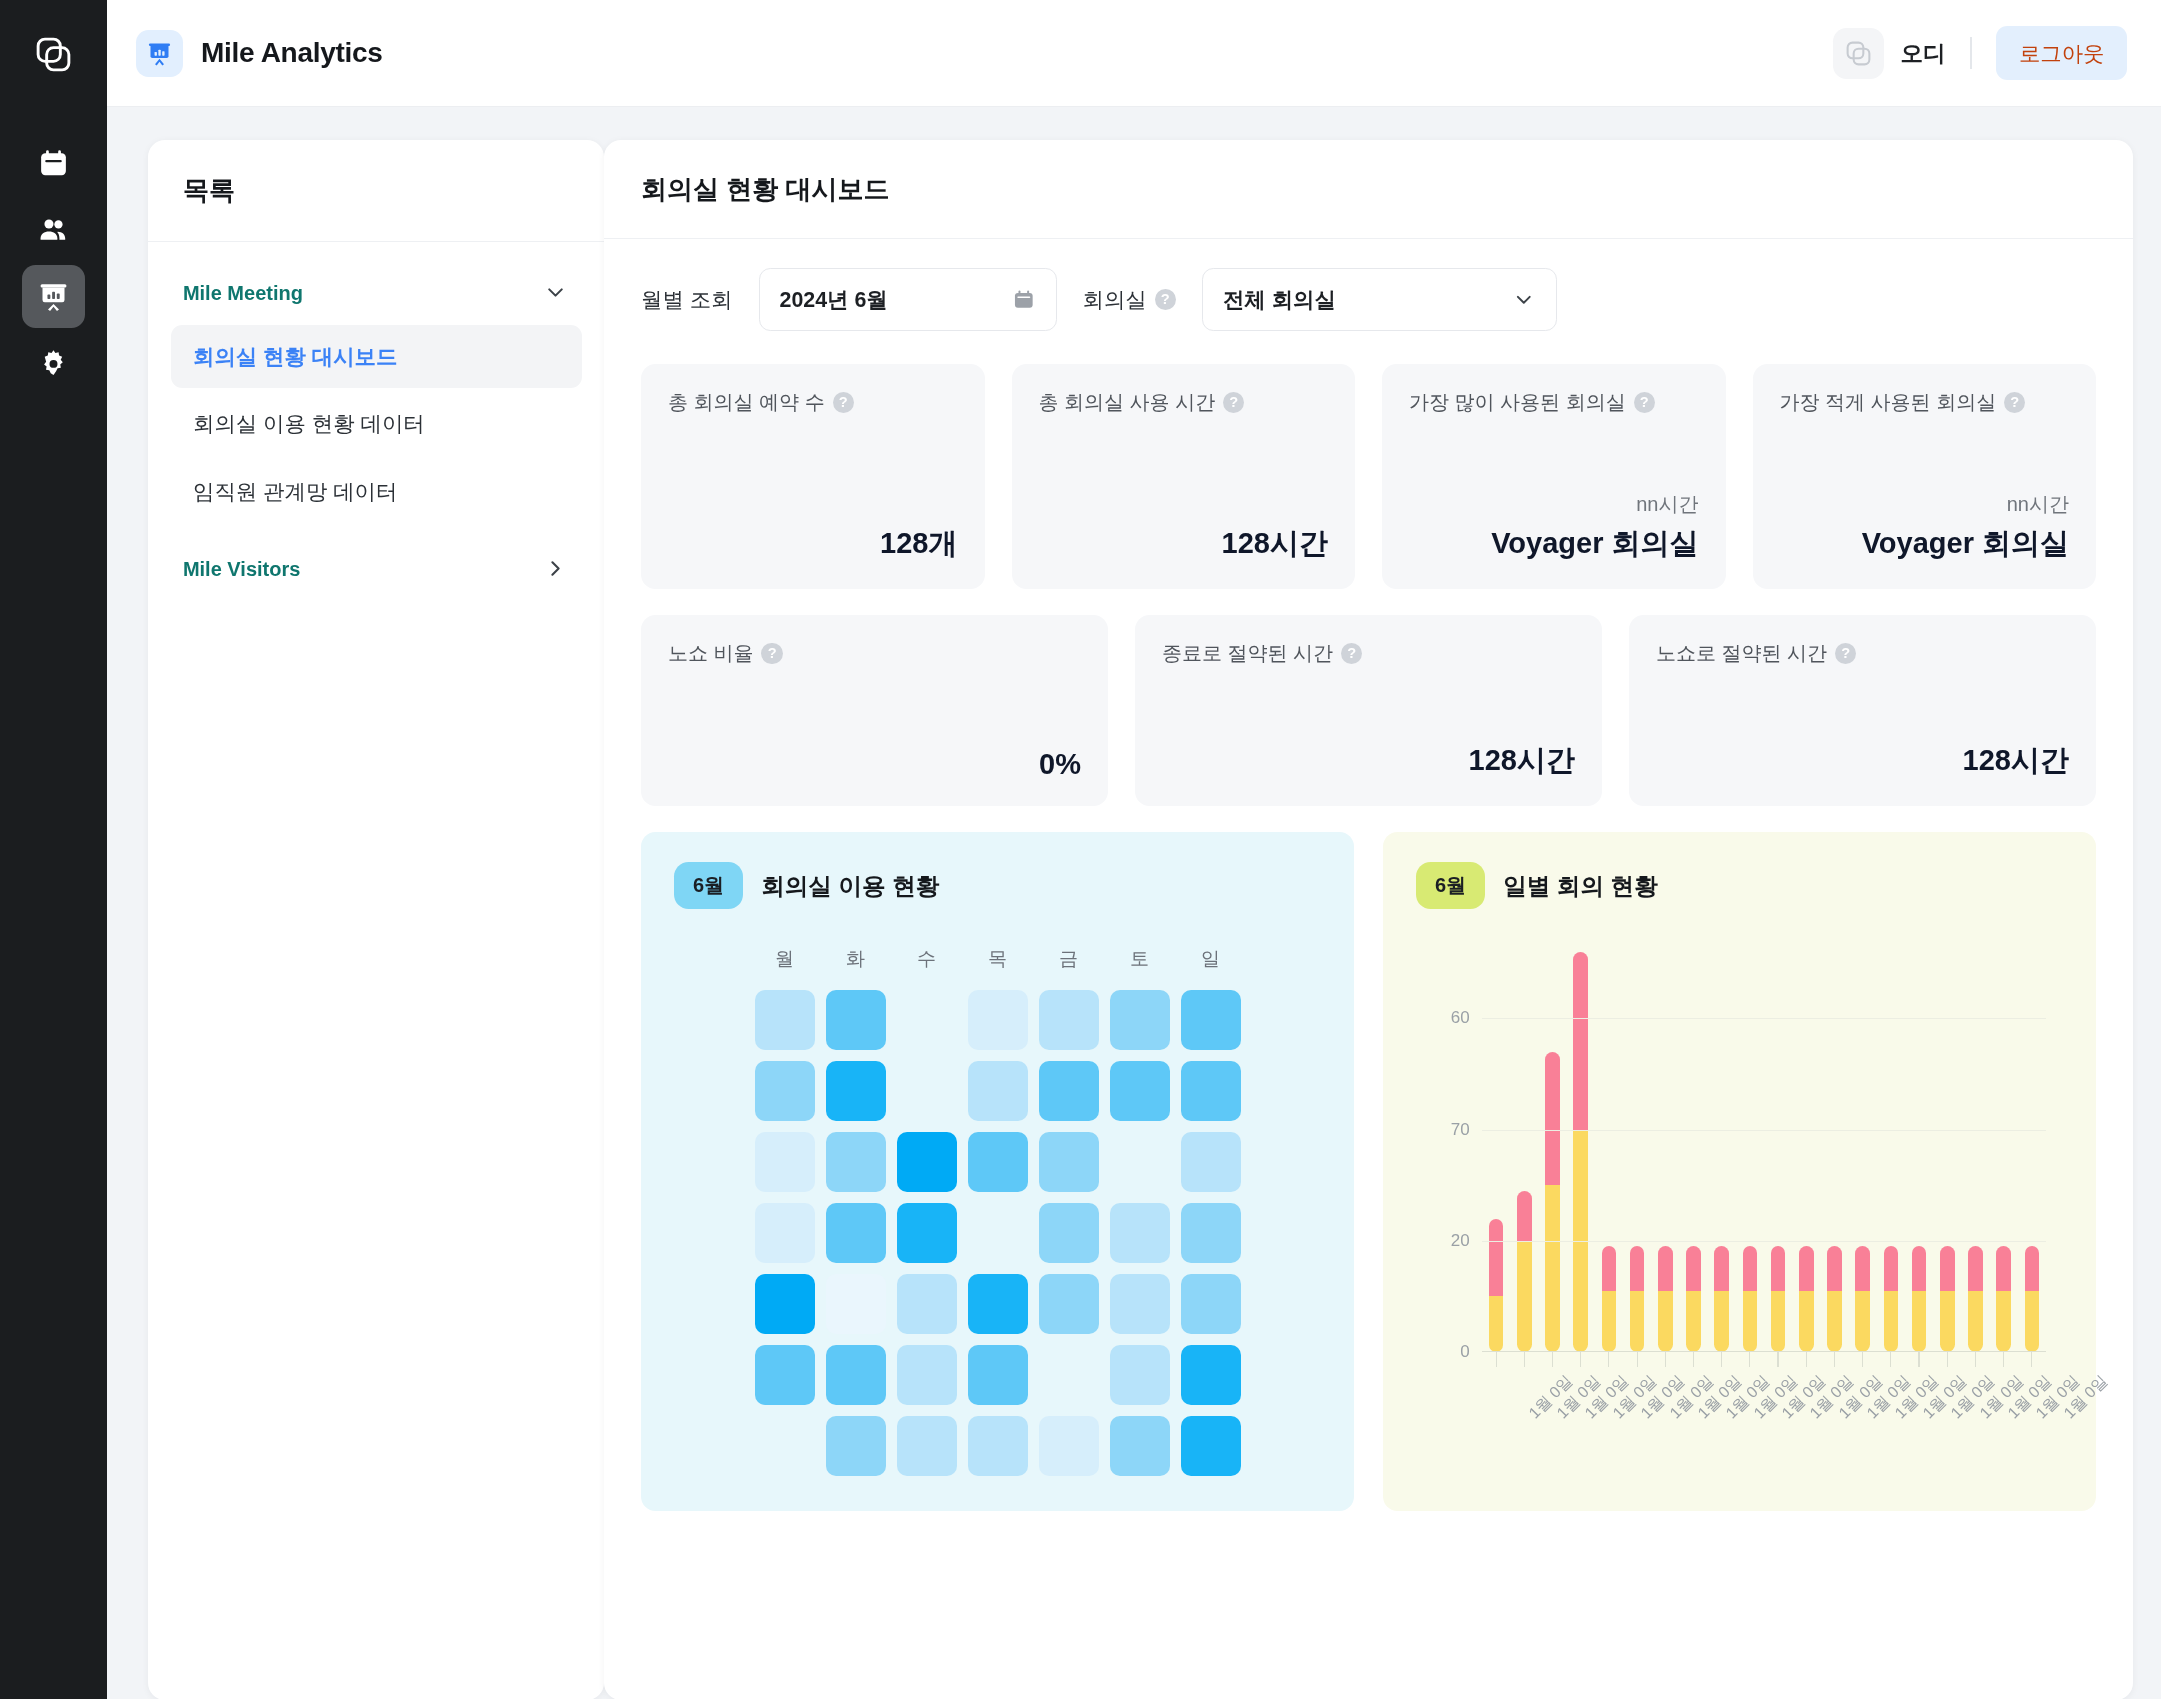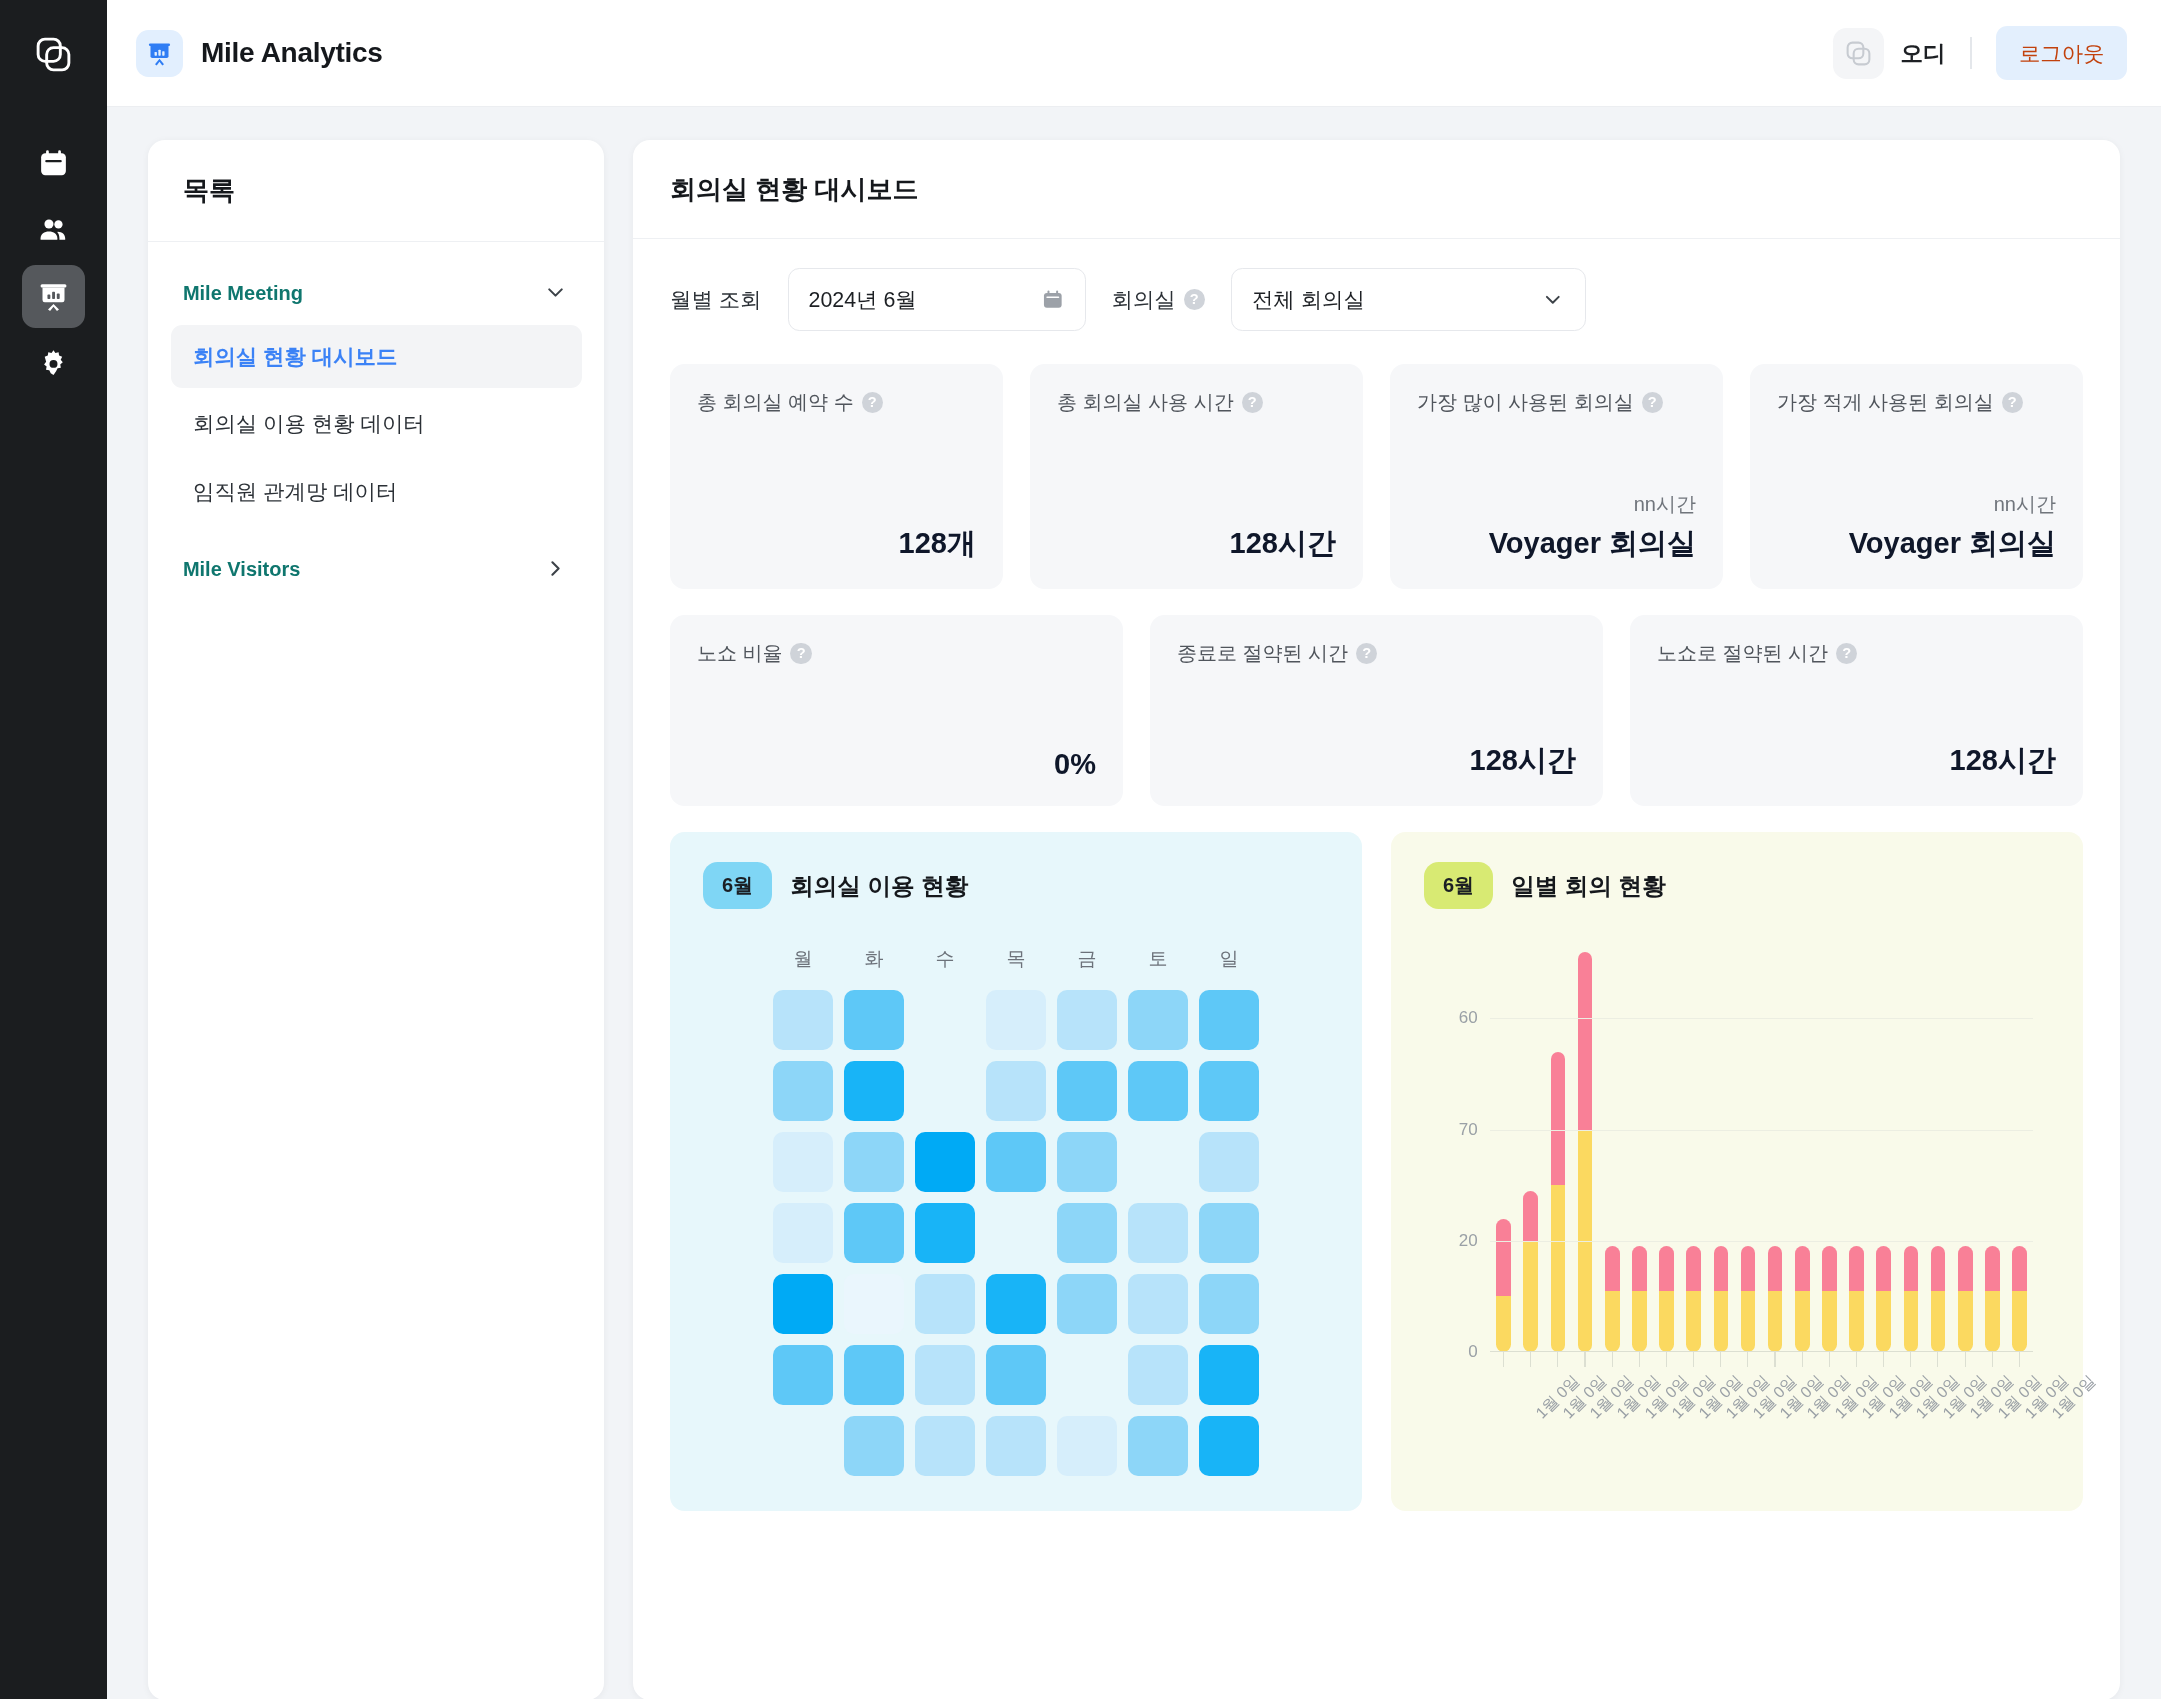--- a/index.html
+++ b/index.html
@@ -48,21 +48,21 @@
   }
   .user-name { font-size: 22.5px; color: #1d2024; font-weight: 700; }
   .vdiv { width: 1.1px; height: 31.5px; background: #e4e7eb; margin: 0 7.9px; }
   .logout-btn {
     background: #e3effd; color: #c2410c; border: none;
     font-size: 21.4px; font-weight: 400; border-radius: 11.3px;
     padding: 12.4px 22.5px; font-family: inherit; cursor: pointer;
   }
 
   
-  .content { flex: 1; display: flex; gap: 29px; padding: 33px 41px 0 41px; min-height: 0; justify-content: flex-end; }
+  .content { flex: 1; display: flex; padding: 33px 28px 0 41px; min-height: 0; justify-content: flex-end; }
 
   .card { background: #ffffff; border-radius: 17px; box-shadow: 0 1.1px 7.9px rgba(16,24,40,.05); }
 
   
   .listpanel { width: 456px; flex: 0 0 456px; display: flex; flex-direction: column; }
   .listpanel-head { padding: 33px 35px; border-bottom: 0.6px solid #eef0f3; }
   .listpanel-head h2 { font-size: 26px; font-weight: 700; color: #15181c; }
   .listpanel-body { padding: 28px 22.5px; }
   .group-row {
     display: flex; align-items: center; justify-content: space-between;
@@ -87,20 +87,21 @@
   .help-dot {
     display: inline-flex; align-items: center; justify-content: center;
     width: 21.4px; height: 21.4px; border-radius: 50%; background: #cfd3d9;
     color: #ffffff; font-size: 14.6px; font-weight: 700; margin-left: 7.9px;
     vertical-align: middle; flex: 0 0 21.4px;
   }
   .field {
     background: #ffffff; border: 1.1px solid #e6e8ec; border-radius: 11.3px;
     height: 63px; display: flex; align-items: center; padding: 0 20px;
     gap: 11.3px;
+    font-weight: bold;
   }
   .field.date { width: 298px; }
   .field.select { width: 355px; }
   .field .val { font-size: 21.4px; color: #1d2024; white-space: nowrap; }
   .field .tail { margin-left: auto; display: flex; align-items: center; }
   .label-with-help { display: flex; align-items: center; }
 
   
   .stats-row { display: flex; gap: 27px; margin-bottom: 26px; }
   .stat {

